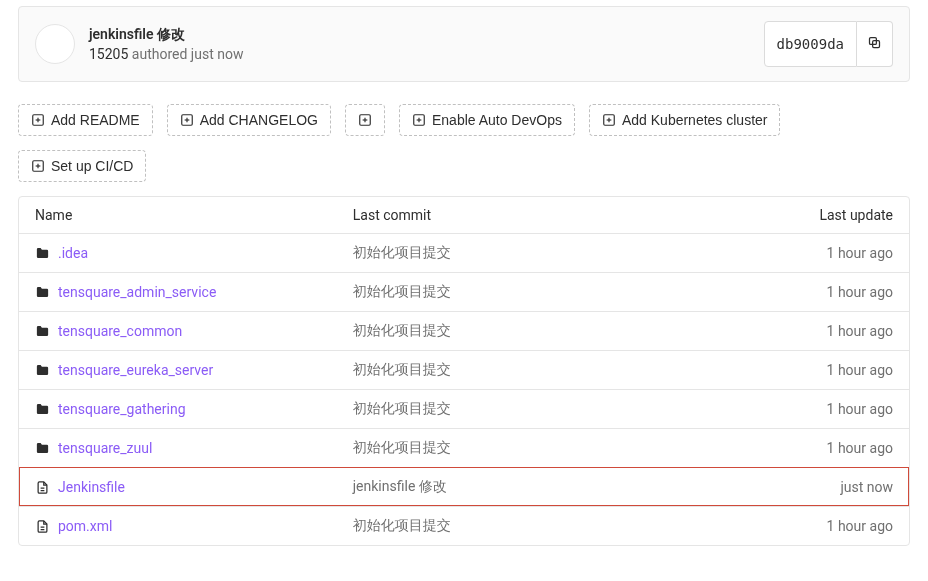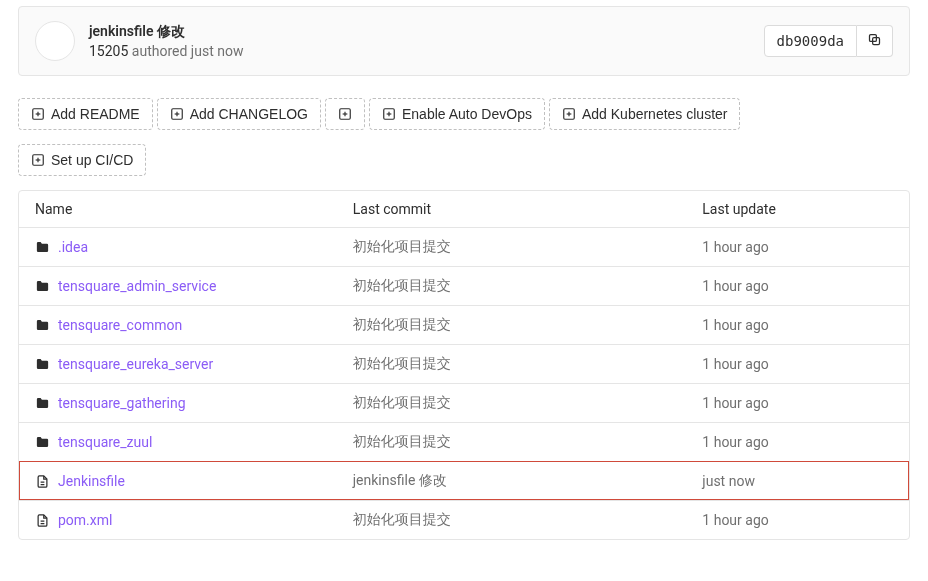--- a/index.html
+++ b/index.html
@@ -29,40 +29,40 @@
     border: 1px solid #e5e5e5;
   }
   .commit-title { font-weight: 600; color: #2e2e2e; }
   .commit-sub { color: #707070; margin-top: 2px; }
   .commit-sub .author { color: #2e2e2e; }
   .commit-actions { display: flex; gap: 0; }
   .sha-btn, .copy-btn {
     border: 1px solid #dbdbdb;
     background: #ffffff;
     color: #2e2e2e;
-    height: 32px;
+    height: 46px;
     display: inline-flex;
     align-items: center;
     justify-content: center;
     font-size: 14px;
     cursor: pointer;
   }
   .sha-btn {
     padding: 0 12px;
     font-family: "SFMono-Regular", Consolas, monospace;
     border-radius: 4px 0 0 4px;
   }
   .copy-btn {
     width: 36px;
     border-left: none;
     border-radius: 0 4px 4px 0;
   }
   .copy-btn svg { width: 15px; height: 15px; stroke: #2e2e2e; fill: none; }
 
-  .suggest-row { display: flex; flex-wrap: wrap; gap: 4px; margin-bottom: 14px; }
+  .suggest-row { display: flex; flex-wrap: wrap; gap: 14px; margin-bottom: 14px; }
   .dashed-btn {
     border: 1px dashed #c0c0c0;
     background: #ffffff;
     color: #2e2e2e;
     border-radius: 4px;
     padding: 7px 12px;
     font-size: 14px;
     display: inline-flex;
     align-items: center;
     gap: 6px;
@@ -83,21 +83,21 @@
     align-items: center;
     padding: 10px 16px;
     border-top: 1px solid #e5e5e5;
     font-size: 14px;
     color: #2e2e2e;
   }
   .row.header {
     border-top: none;
     color: #2e2e2e;
   }
-  .row .update { color: #707070; }
+  .row .update { text-align: right; color: #707070; }
   .row.header .update, .row.header .commit, .row.header .name { color: #2e2e2e; }
   .row.highlight { outline: 1px solid #d04a3a; outline-offset: -1px; }
   .name-cell { display:flex; align-items:center; gap:8px; }
   .name-cell .fname { color: #8b5cf6; }
   .folder-icon, .file-icon { display:inline-flex; width:15px; height:15px; }
   .folder-icon svg, .file-icon svg { width:15px; height:15px; }
   .commit-msg { color: #707070; }
   .row.header .commit-msg { color:#2e2e2e; }
   .name-link { cursor: pointer; }
 </style>

